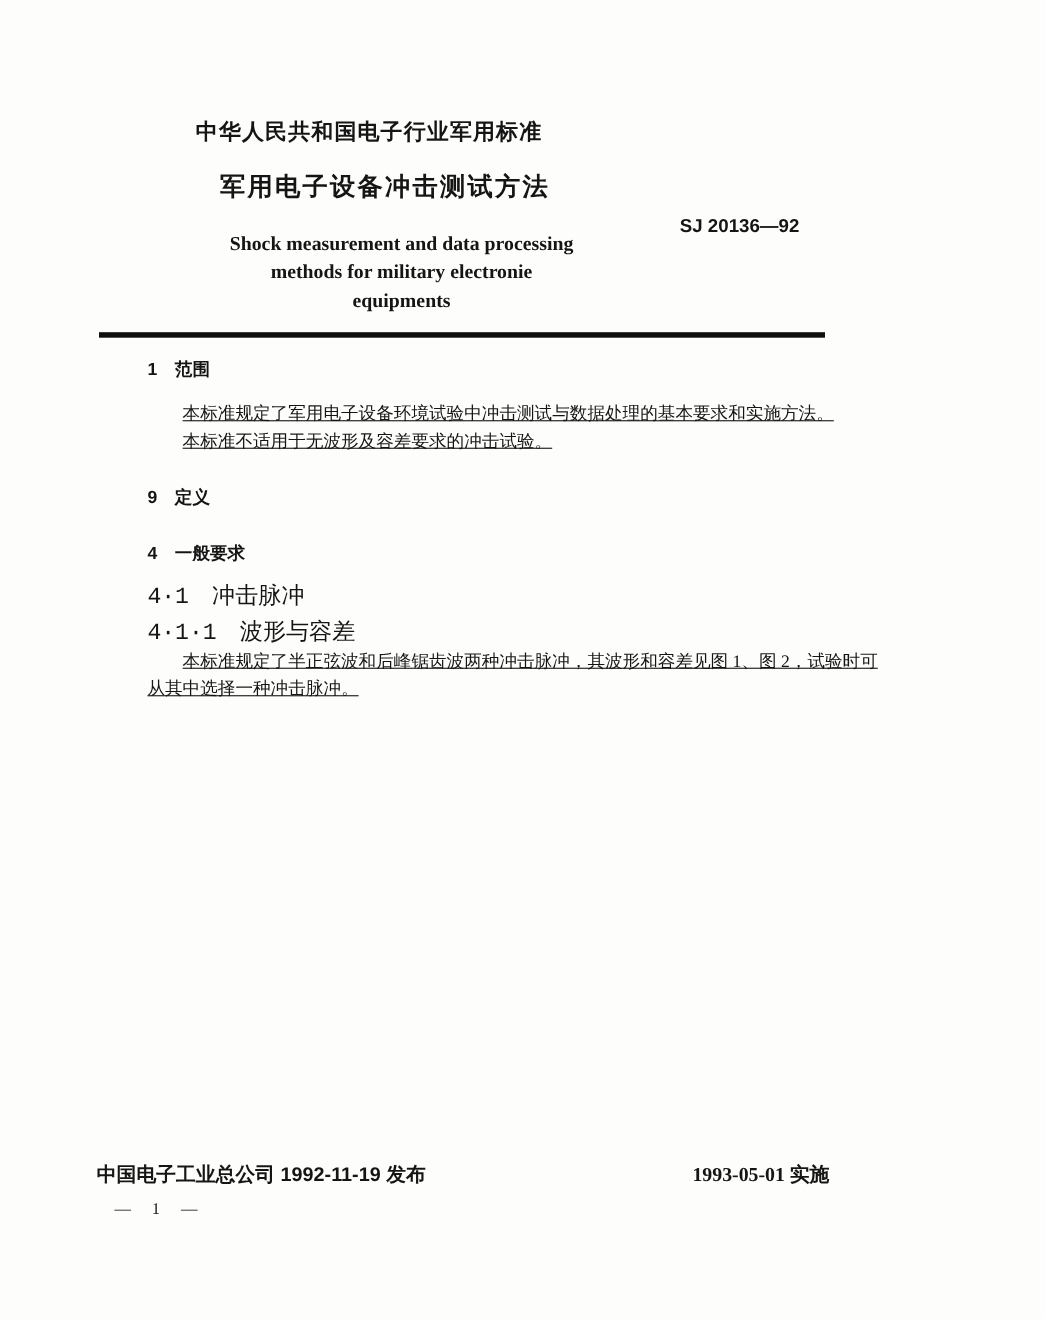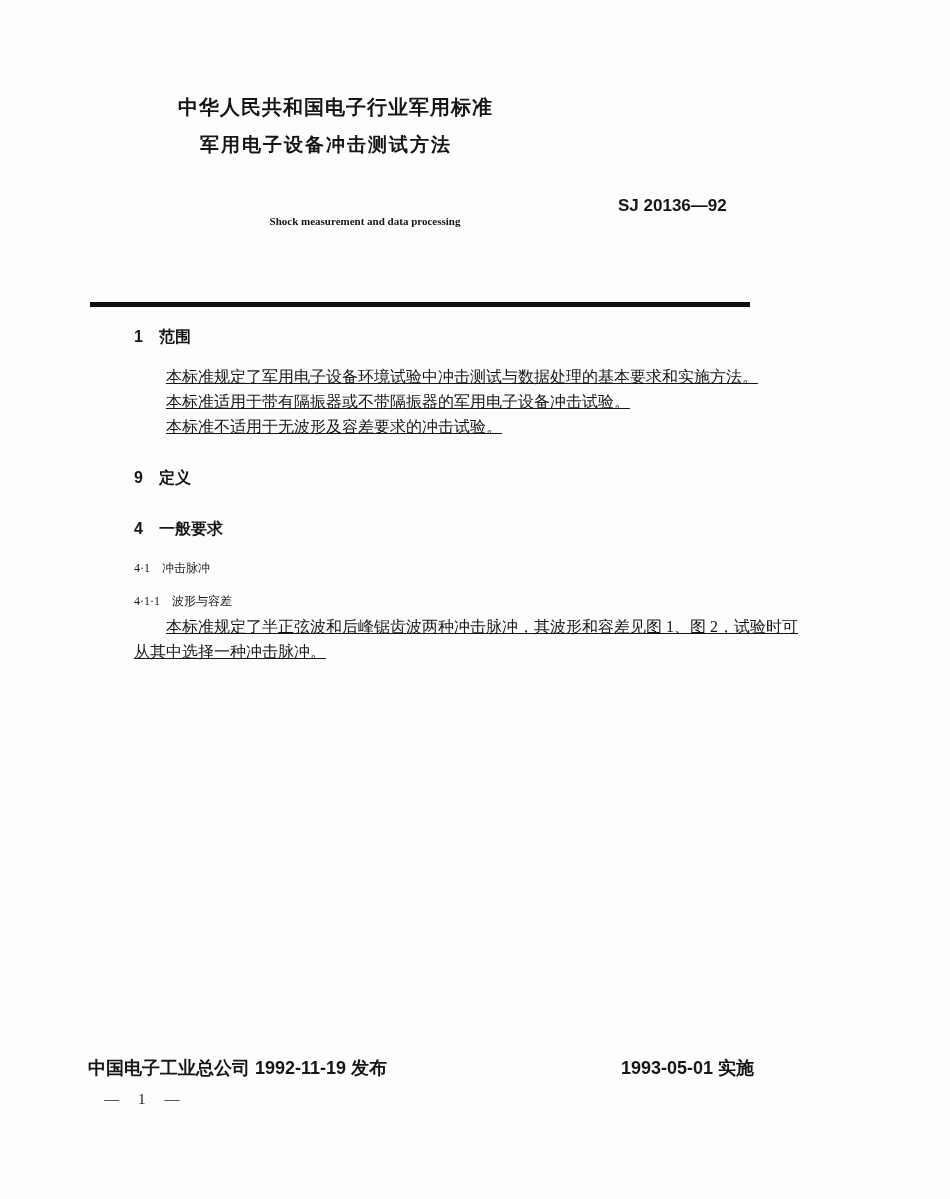--- a/index.html
+++ b/index.html
@@ -7,39 +7,39 @@
   .page {
     position: relative;
     width: 950px;
     height: 1199px;
     margin: 0 auto;
     background: #fdfdfb;
     color: #151515;
     font-family: "Liberation Serif", serif;
     overflow: hidden;
   }
-  .heiti { font-family: "Liberation Sans", sans-serif; }
+  .heiti { font-family: "Liberation Sans", sans-serif; margin-top: 12px; }
 
   
   .std-class {
     position: absolute; left: 178px; top: 94px;
     font-size: 20px; font-weight: 700; letter-spacing: 1px;
   }
   .title-cn {
-    position: absolute; left: 200px; top: 132px;
-    font-size: 19px; font-weight: 700; letter-spacing: 2px;
+    position: absolute; left: 200px; top: 142px;
+    font-size: 23px; font-weight: 700; letter-spacing: 2px;
   }
   .std-number {
     position: absolute; left: 618px; top: 196px;
     font-size: 17px; font-weight: 700;
     font-family: "Liberation Sans", sans-serif;
   }
   .title-en {
     position: absolute; left: 200px; top: 208px; width: 330px;
-    text-align: center; font-weight: 700; font-size: 11px; line-height: 26px;
+    text-align: center; font-weight: 700; font-size: 18px; line-height: 26px;
     font-family: "Liberation Serif", serif;
   }
   .head-rule {
     position: absolute; left: 90px; top: 302px;
     width: 660px; height: 5px; background: #101010;
   }
 
   
   .doc-body {
     position: absolute; left: 90px; top: 324px; width: 666px;
@@ -50,59 +50,59 @@
     font-weight: 700; font-size: 16px;
     margin: 0 0 15px 0;
   }
   .sec-gap { margin-top: 26px; }
   .doc-body p.para { text-indent: 2em; margin: 0; text-decoration: underline; }
   .ref-list { margin: 0 0 0 32px; }
   .ref-row { display: flex; line-height: 26px; }
   .ref-code { width: 136px; flex: 0 0 136px; }
   .ref-title { flex: 1; }
   .sub-heading {
-    font-family: Liberation Serif, serif;
-    font-weight: 400; font-size: 12px; line-height: 25px;
+    font-family: Liberation Mono, monospace;
+    font-weight: 400; font-size: 21px; line-height: 25px;
   }
   .sub-gap { margin-top: 8px; }
 
   
   .footer-left {
     position: absolute; left: 88px; top: 1056px;
     font-size: 18px; font-weight: 700;
     font-family: "Liberation Sans", sans-serif;
   }
   .footer-right {
     position: absolute; right: 196px; top: 1056px;
     font-size: 18px; font-weight: 700;
-    font-family: Liberation Sans, sans-serif;
+    font-family: Liberation Serif, serif;
   }
   .page-number {
     position: absolute; left: 104px; top: 1090px;
     font-size: 15px; letter-spacing: 2px;
   }
 </style>
 </head>
 <body>
 
 <div class="page">
 
   <div class="std-class heiti">中华人民共和国电子行业军用标准</div>
   <h1 class="title-cn heiti">军用电子设备冲击测试方法</h1>
   <div class="std-number">SJ 20136—92</div>
   <div class="title-en">
     <div>Shock measurement and data processing</div>
+    <div>methods for military electronie equipments</div>
   </div>
   <div class="head-rule"></div>
 
   <div class="doc-body">
 
     <div class="sec-heading">1　范围</div>
     <p class="para">本标准规定了军用电子设备环境试验中冲击测试与数据处理的基本要求和实施方法。</p>
-    <p class="para">本标准适用于带有隔振器或不带隔振器的军用电子设备冲击试验。</p>
     <p class="para">本标准不适用于无波形及容差要求的冲击试验。</p>
 
 
     <div class="sec-heading sec-gap">9　定义</div>
 
     <div class="sec-heading sec-gap">4　一般要求</div>
     <div class="sub-heading">4·1　冲击脉冲</div>
     <div class="sub-heading sub-gap">4·1·1　波形与容差</div>
     <p class="para">本标准规定了半正弦波和后峰锯齿波两种冲击脉冲，其波形和容差见图 1、图 2，试验时可从其中选择一种冲击脉冲。</p>
 

